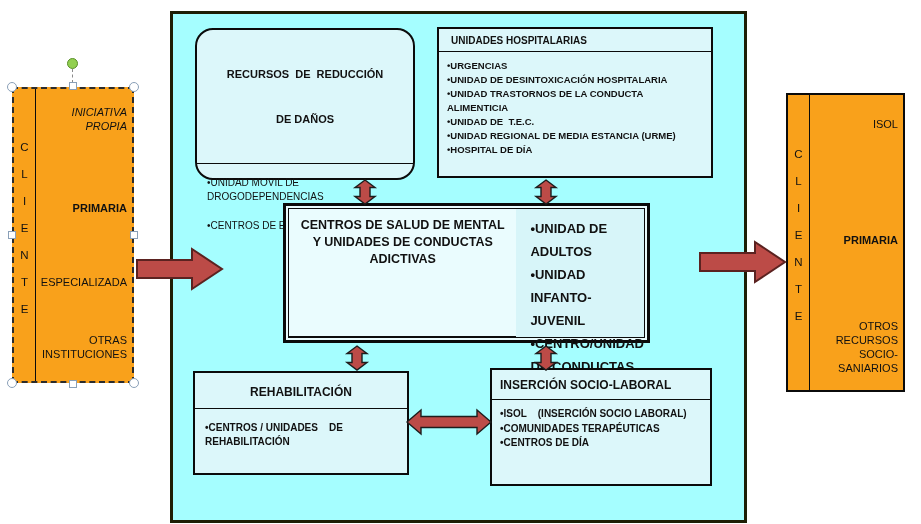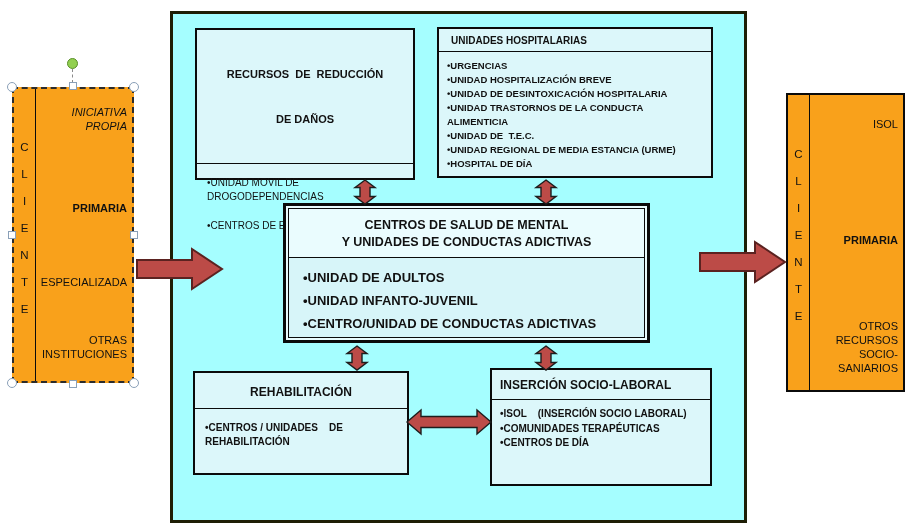--- a/index.html
+++ b/index.html
@@ -27,40 +27,40 @@
   .rot-handle{position:absolute;left:67px;top:58px;width:11px;height:11px;border-radius:50%;
               background:#92d050;border:1.5px solid #5a8f29;box-sizing:border-box;z-index:5;}
 
   
   .container{position:absolute;left:170px;top:11px;width:571px;height:506px;
              border:3px solid #1e1e05;background:var(--container_bg);box-sizing:content-box;}
 
   
   .sbox{position:absolute;background:var(--box_bg);border:2px solid #0b0b0b;box-sizing:border-box;}
   .sbox .title{font-weight:bold;border-bottom:1.5px solid #0b0b0b;white-space:pre-wrap;}
-  .box-a{left:22px;top:14px;width:220px;height:152px;}
+  .box-a{left:22px;top:14px;width:220px;height:152px;border-radius:18px;}
   .title-a{font-size:11px;text-align:center;line-height:15px;padding:7px 6px 6px 6px;}
   .items-a{padding:12px 10px 0 10px;font-weight:normal;font-size:10px;line-height:13.5px;}
   .items-a .item{margin-bottom:16px;}
   .box-b{left:264px;top:13px;width:276px;height:151px;}
   .title-b{font-size:10px;padding:6px 12px 5px 12px;}
   .items-b{padding:7px 8px 0 8px;font-weight:bold;font-size:9.5px;line-height:14px;}
   .box-c{left:20px;top:357px;width:216px;height:104px;}
   .title-c{font-size:12px;text-align:center;padding:12px 0 9px 0;}
   .items-c{padding:12px 10px 0 10px;font-weight:bold;font-size:10px;line-height:14px;}
   .box-d{left:317px;top:354px;width:222px;height:118px;}
   .title-d{font-size:12px;padding:8px 8px 7px 8px;}
   .items-d{padding:7px 8px 0 8px;font-weight:bold;font-size:10px;line-height:14.5px;}
   .item{white-space:pre-wrap;}
 
   
   .center-box{position:absolute;left:110px;top:189px;width:367px;height:140px;
               border:3px solid #0b0b0b;background:#e9fbfd;padding:2px;box-sizing:border-box;}
   .center-inner{border:1.5px solid #0b0b0b;height:100%;box-sizing:border-box;
-                display:flex;flex-direction:column;}
+                display:flex;flex-direction:row;}
   .c-title{font-weight:bold;font-size:12.5px;text-align:center;line-height:17px;
            padding:8px 0 6px 0;border-bottom:1.5px solid #0b0b0b;background:#eafcfe;}
   .c-items{flex:1;background:#d7f5f9;font-weight:bold;font-size:13px;line-height:23px;
            padding:8px 0 0 14px;}
 
   
   .arrow{position:absolute;overflow:visible;}
   .a-fill{fill:var(--arrow_fill);stroke:var(--arrow_stroke);stroke-width:2;}
   .a-fill2{fill:var(--arrow_fill);stroke:var(--arrow_outline);stroke-width:1.4;}
 </style>
@@ -109,21 +109,20 @@
       <div class="items items-a">
         <div class="item">•UNIDAD MOVIL DE DROGODEPENDENCIAS</div>
         <div class="item">•CENTROS DE ENCUENTRO Y ACOGIDA</div>
       </div>
     </div>
 
     <div class="sbox box-b">
       <div class="title title-b">UNIDADES HOSPITALARIAS</div>
       <div class="items items-b">
         <div class="item">•URGENCIAS</div>
-        <div class="item">•UNIDAD HOSPITALIZACIÓN BREVE</div>
         <div class="item">•UNIDAD DE DESINTOXICACIÓN HOSPITALARIA</div>
         <div class="item">•UNIDAD TRASTORNOS DE LA CONDUCTA ALIMENTICIA</div>
         <div class="item">•UNIDAD DE  T.E.C.</div>
         <div class="item">•UNIDAD REGIONAL DE MEDIA ESTANCIA (URME)</div>
         <div class="item">•HOSPITAL DE DÍA</div>
       </div>
     </div>
 
     <div class="center-box">
       <div class="center-inner">

